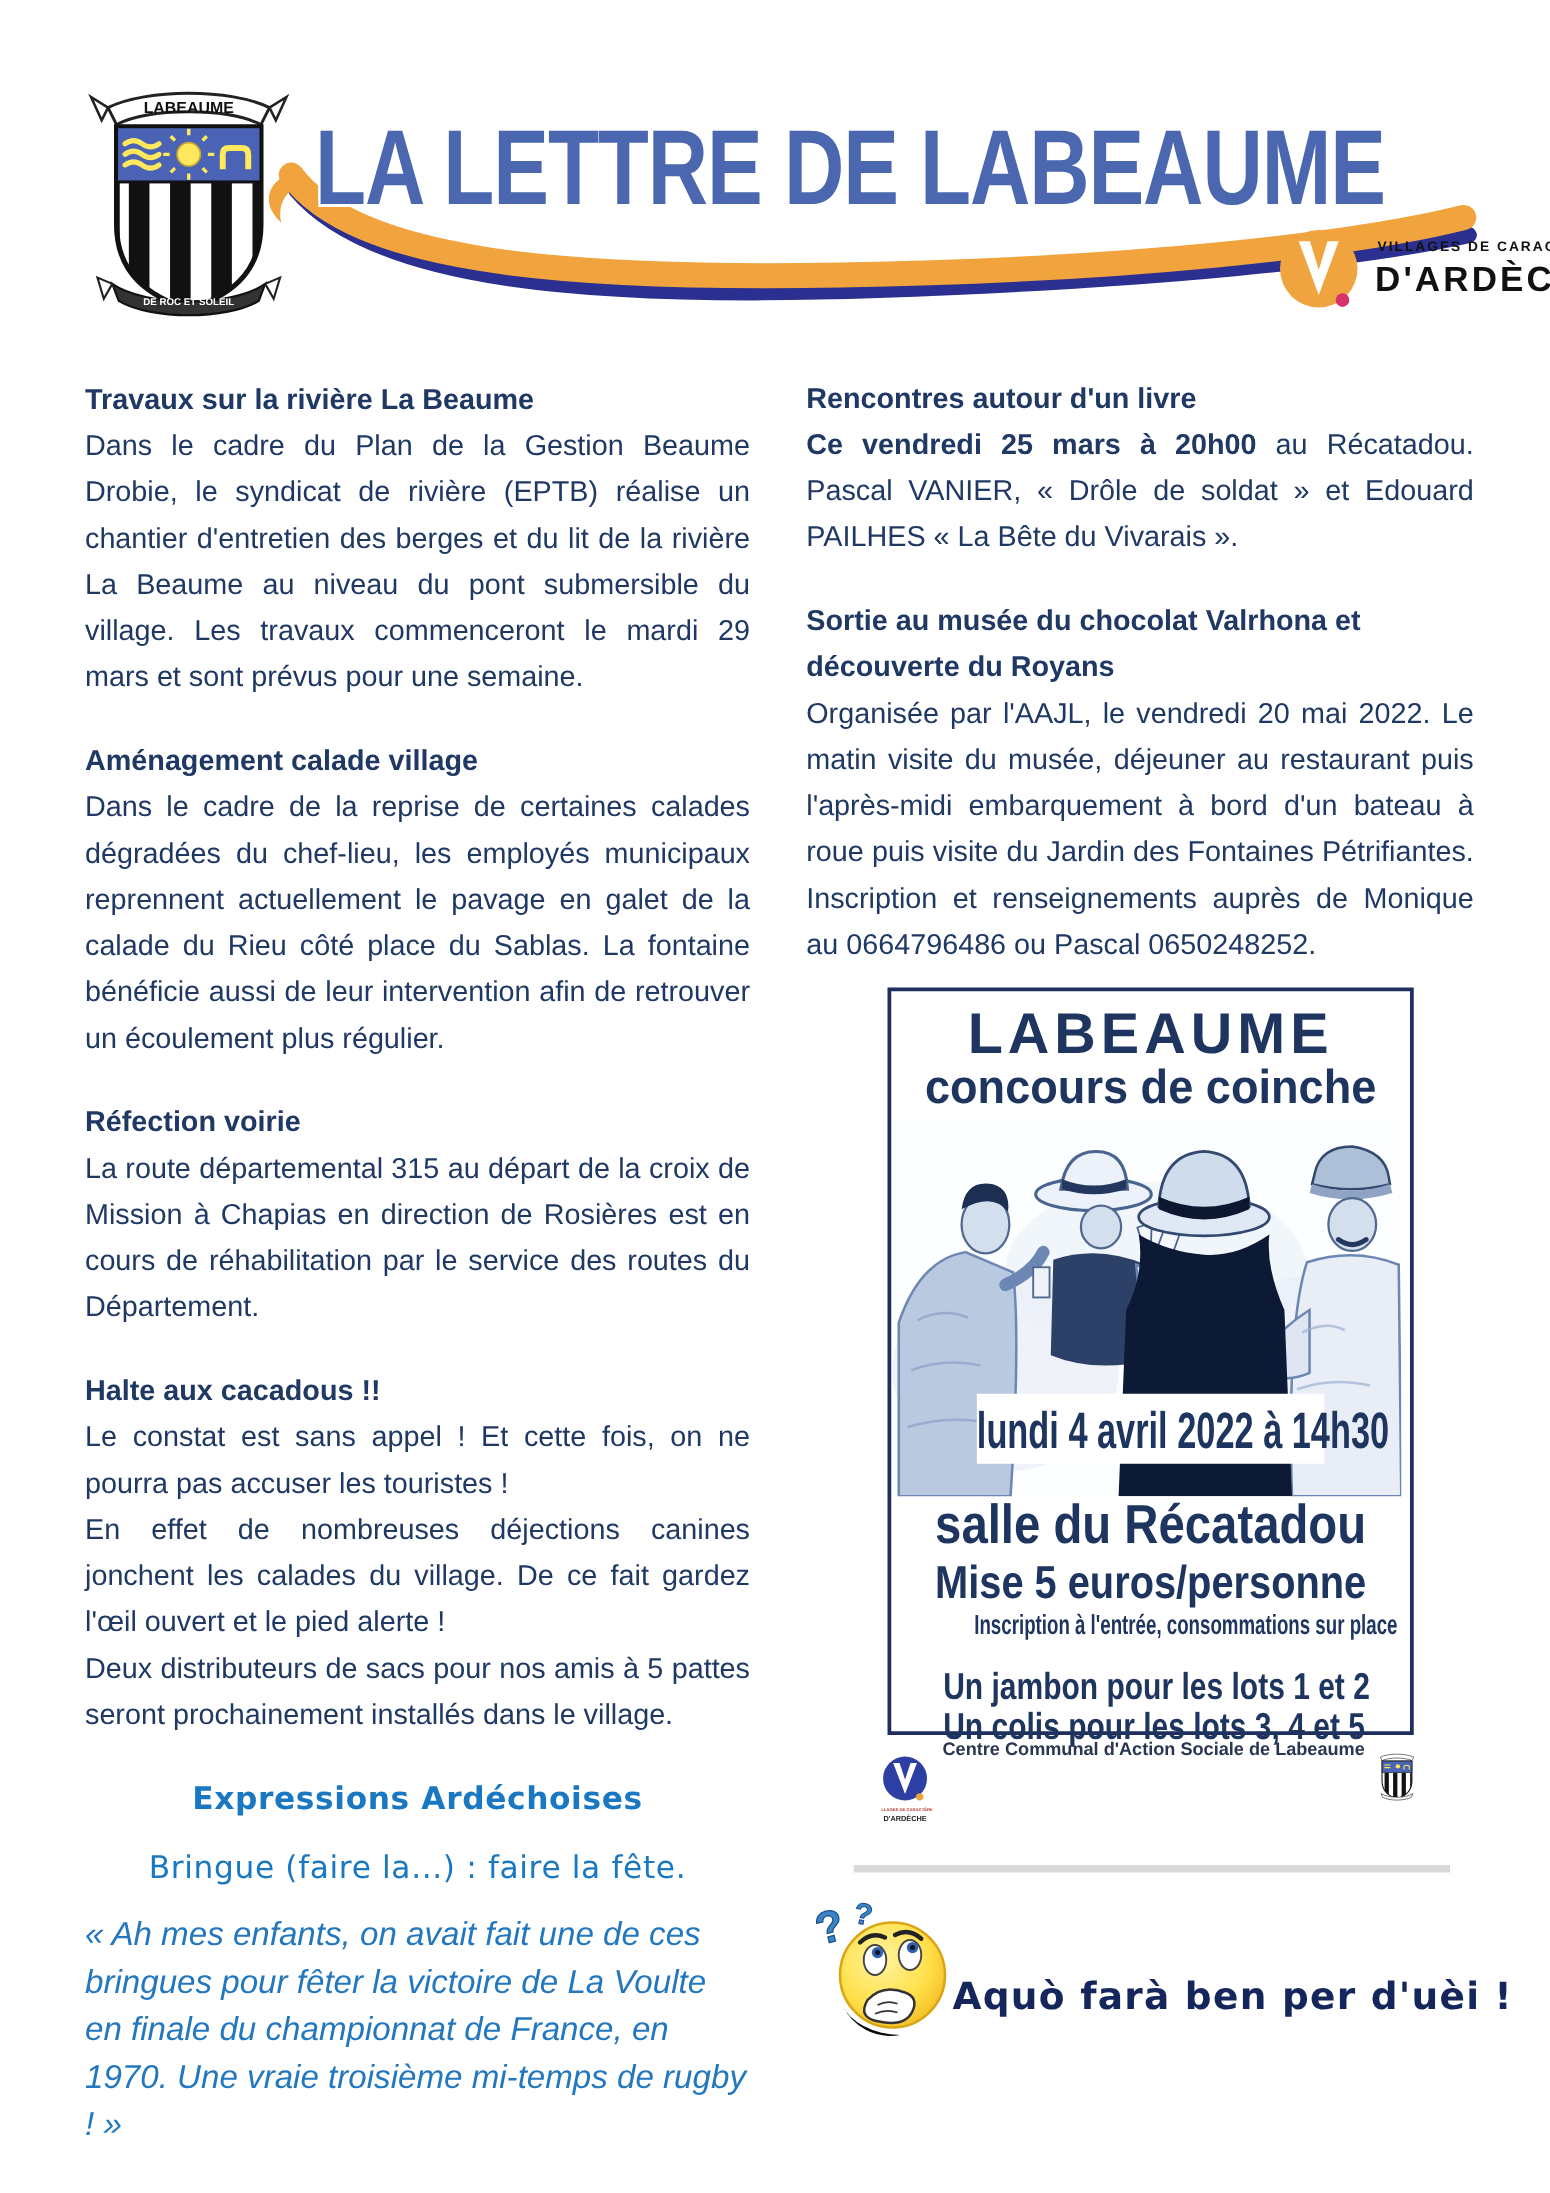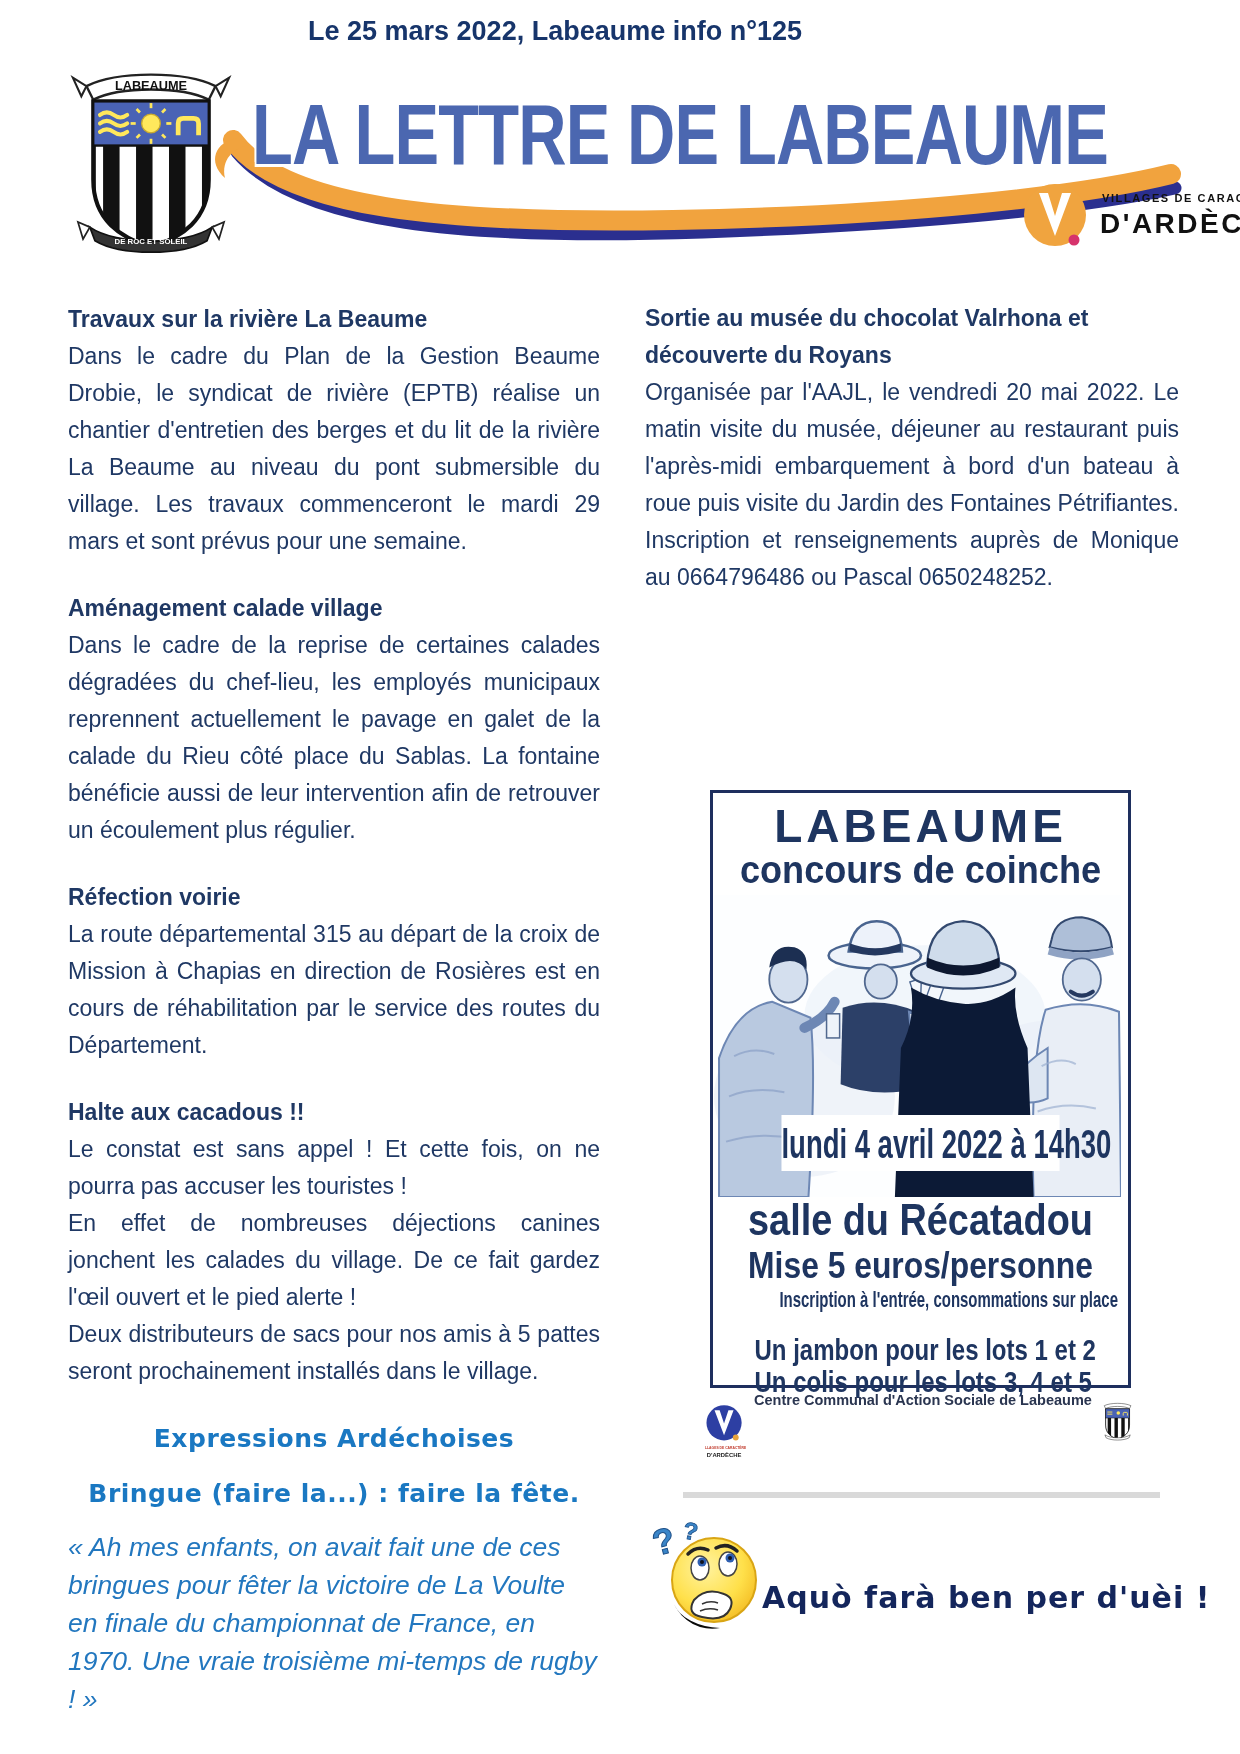--- a/index.html
+++ b/index.html
@@ -22,21 +22,21 @@
   .col-left{left:68px;top:301px;width:532px;}
   .col-right{left:645px;top:300px;width:534px;}
   .sec{margin:0 0 30px 0;}
   .sec h3{margin:0;font-size:23px;line-height:37px;font-weight:bold;color:#1f3864;text-align:left;}
   .sec p{margin:0;}
   b.lead{font-weight:bold;}
 
   
   .expr{margin-top:1px;text-align:center;font-family:"DejaVu Sans",sans-serif;}
   .expr .t1{color:#1a78c2;font-size:25px;font-weight:800;letter-spacing:0.5px;margin:0 0 18px 0;}
-  .expr .t2{color:#1a78c2;font-size:25px;font-weight:700;letter-spacing:0.5px;margin:0 0 16px 0;}
+  .expr .t2{color:#1a78c2;font-size:25px;font-weight:400;letter-spacing:0.5px;margin:0 0 16px 0;}
   .expr .quote{font-family:"Liberation Sans",sans-serif;color:#2277bf;font-size:26.5px;line-height:38px;
                font-style:italic;text-align:left;margin:0;}
 
   
   .poster{left:710px;top:790px;width:415px;height:592px;background:#fff;border:3px solid #1e2f5e;}
   .poster .line{position:absolute;left:0;right:0;text-align:center;white-space:nowrap;color:#1e3560;font-weight:bold;}
   .p-t1{top:6px;font-size:46px;letter-spacing:4px;}
   .p-t2{top:56px;font-size:38px;transform:scaleX(0.95);}
   .p-illu{position:absolute;left:1px;top:102px;width:407px;height:302px;}
   .p-date{top:322px;height:56px;background:#fff;font-size:41px;line-height:58px;transform:scaleX(0.67);}
@@ -52,21 +52,20 @@
 
   
   .occitan{left:762px;top:1580px;font-family:"DejaVu Sans",sans-serif;font-size:30px;font-weight:800;
            color:#14265c;letter-spacing:1px;white-space:nowrap;}
 </style>
 </head>
 <body>
 
 <div class="page">
 
-  <div class="abs date-line">Le 25 mars 2022, Labeaume info n°125</div>
 
   <svg class="abs" style="left:203px;top:118px;" width="985" height="145" viewBox="0 0 985 145">
     <path d="M 34,34 C 95,106 262,122 500,114 C 720,106 882,90 972,70" fill="none" stroke="#2b2f8f" stroke-width="13" stroke-linecap="round"></path>
     <path d="M 30,22 C 80,90 240,106 470,102 C 700,98 880,78 968,56" fill="none" stroke="#f1a33e" stroke-width="20" stroke-linecap="round"></path>
     <path d="M 34,20 C 12,24 4,44 22,60 C 18,42 30,30 46,27 Z" fill="#f1a33e"></path>
   </svg>
 
   <svg class="abs" style="left:66px;top:64px;" width="170" height="192" viewBox="0 0 100 113">
     <defs>
         <clipPath id="coaClip">
@@ -141,20 +140,24 @@
 
     <div class="expr">
       <p class="t1">Expressions Ardéchoises</p>
       <p class="t2">Bringue (faire la...) : faire la fête.</p>
       <p class="quote">« Ah mes enfants, on avait fait une de ces bringues pour fêter la victoire de La Voulte en finale du championnat de France, en 1970. Une vraie troisième mi-temps de rugby ! »</p>
     </div>
   </div>
 
   <div class="abs col col-right">
     <div class="sec">
+      <h3>Rencontres autour d'un livre</h3>
+      <p><b class="lead">Ce vendredi 25 mars à 20h00</b><span> au Récatadou. Pascal VANIER, « Drôle de soldat » et Edouard PAILHES « La Bête du Vivarais ».</span></p>
+    </div>
+    <div class="sec">
       <h3>Sortie au musée du chocolat Valrhona et découverte du Royans</h3>
       <p>Organisée par l'AAJL, le vendredi 20 mai 2022. Le matin visite du musée, déjeuner au restaurant puis l'après-midi embarquement à bord d'un bateau à roue puis visite du Jardin des Fontaines Pétrifiantes. Inscription et renseignements auprès de Monique au 0664796486 ou Pascal 0650248252.</p>
     </div>
   </div>
 
   <div class="abs poster">
     <div class="line p-t1">LABEAUME</div>
     <div class="line p-t2">concours de coinche</div>
 
     <svg class="p-illu" viewBox="0 0 405 300" preserveAspectRatio="none">

